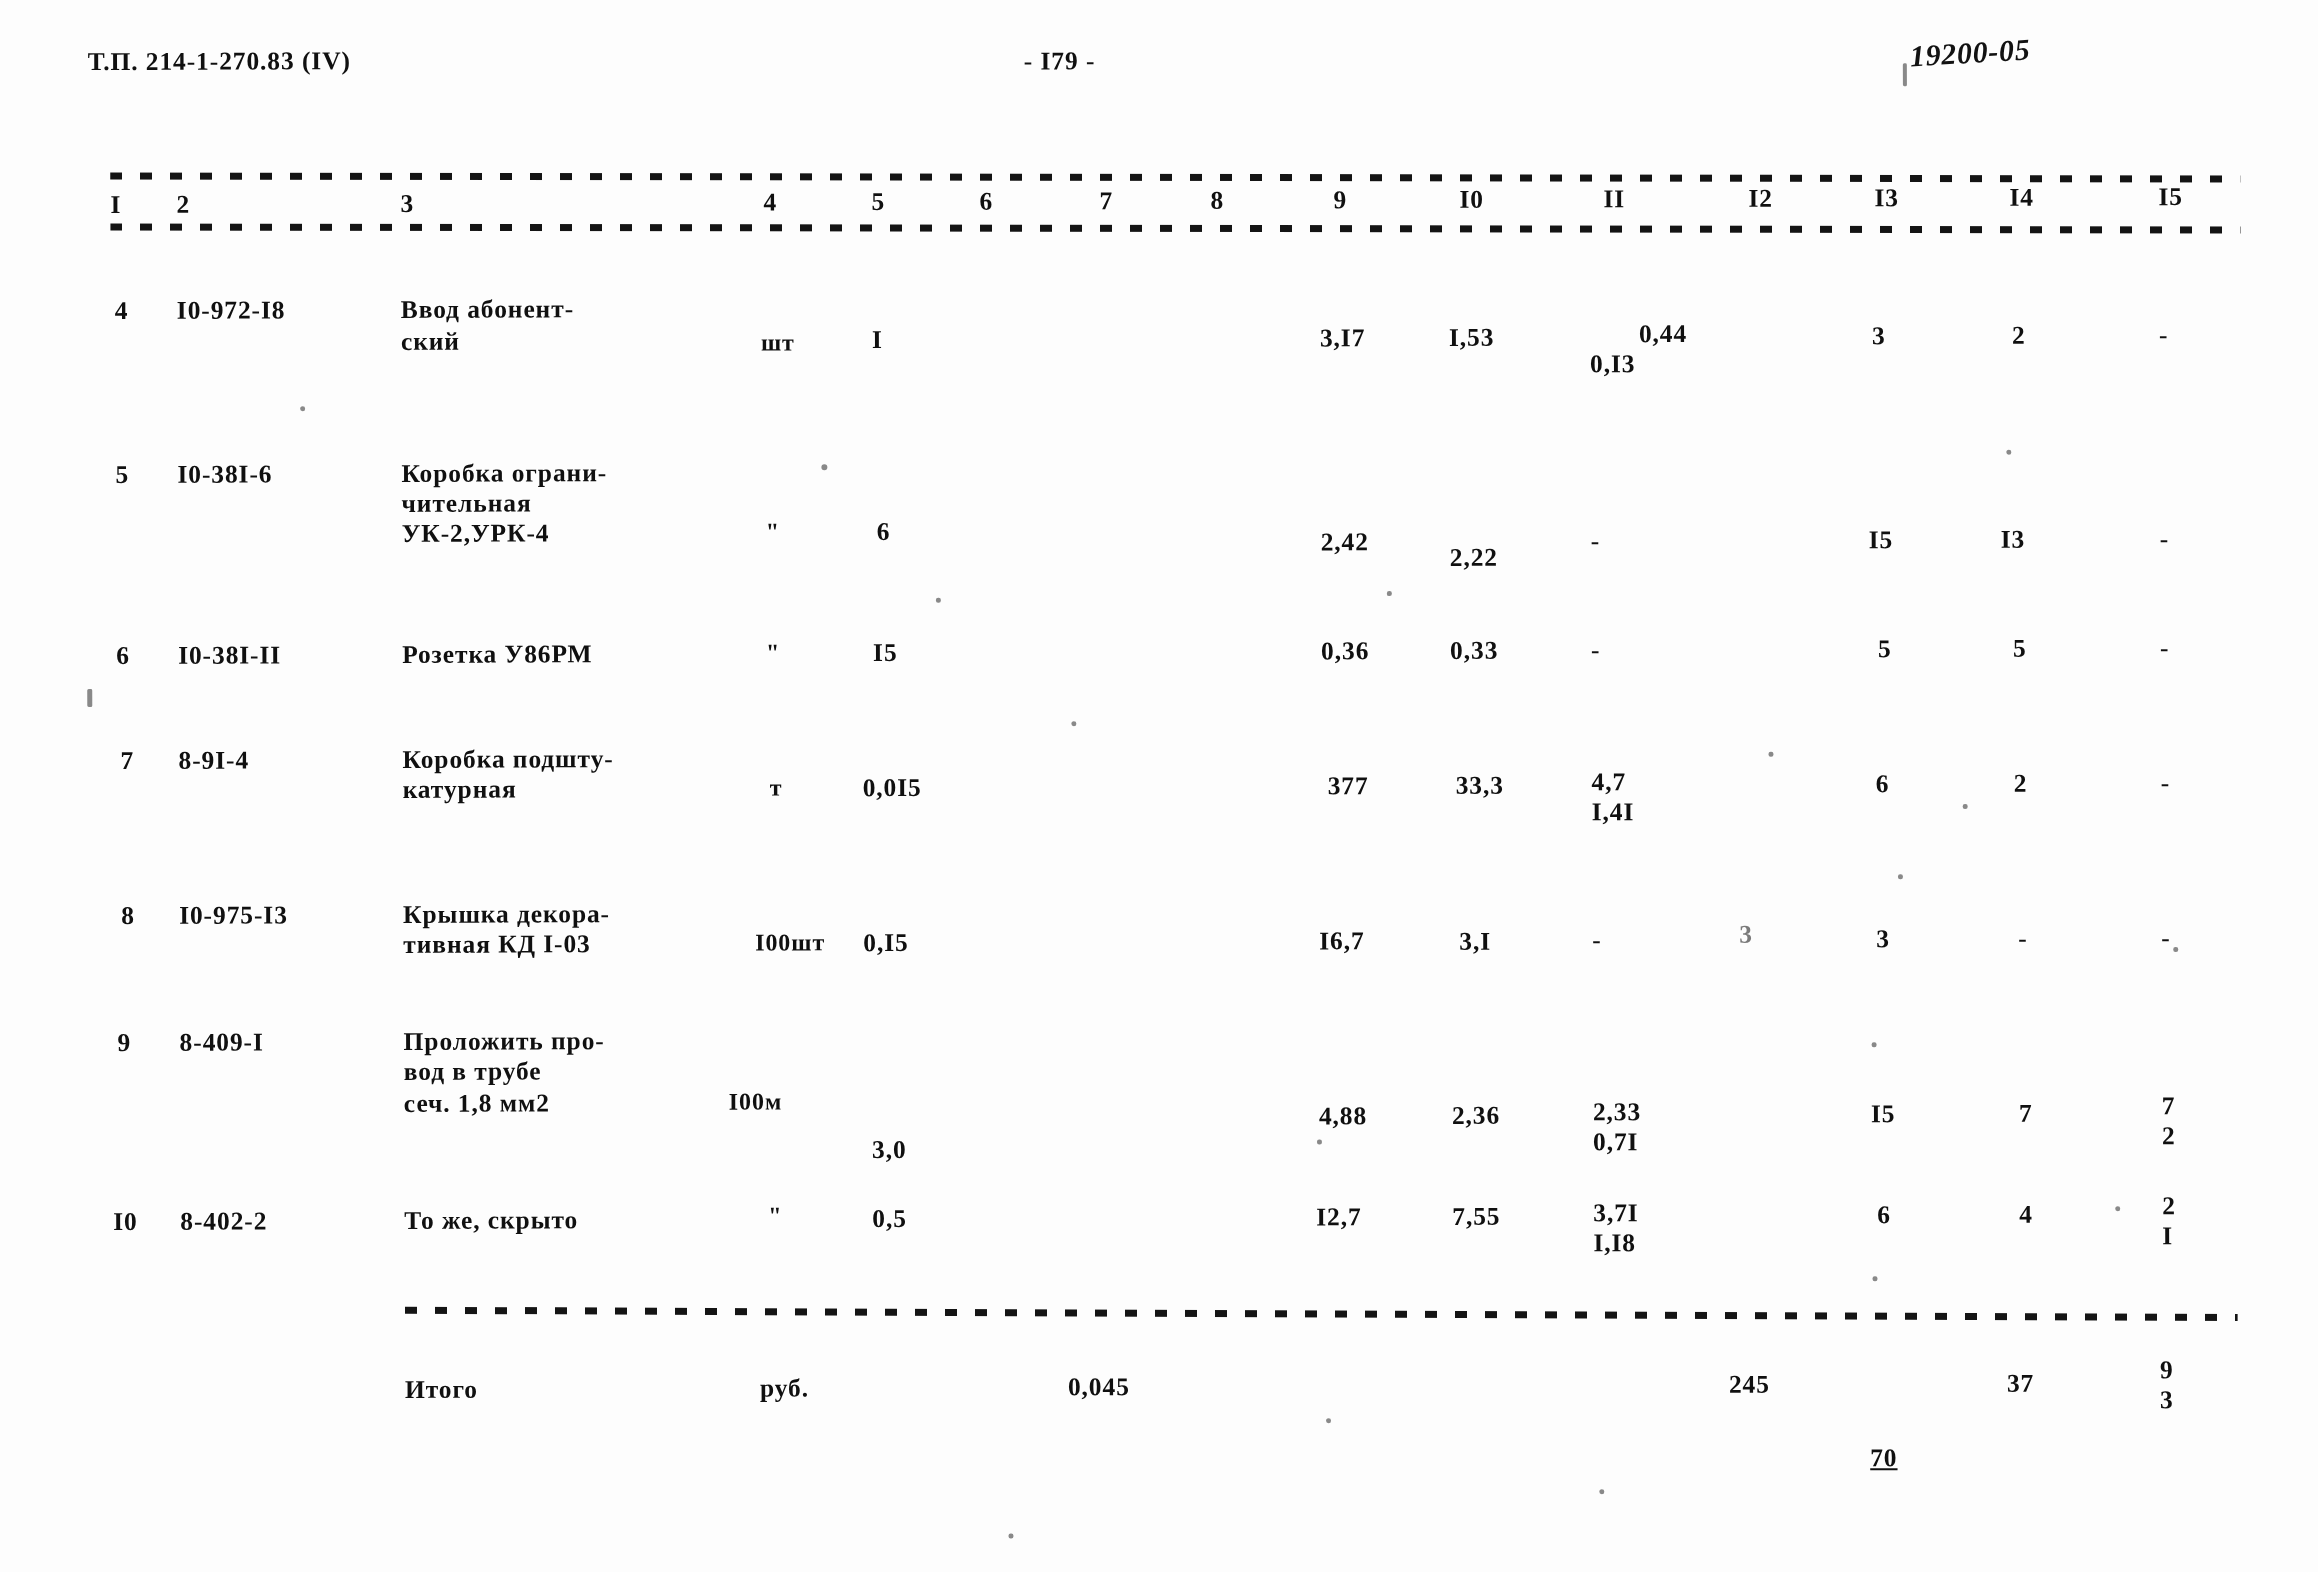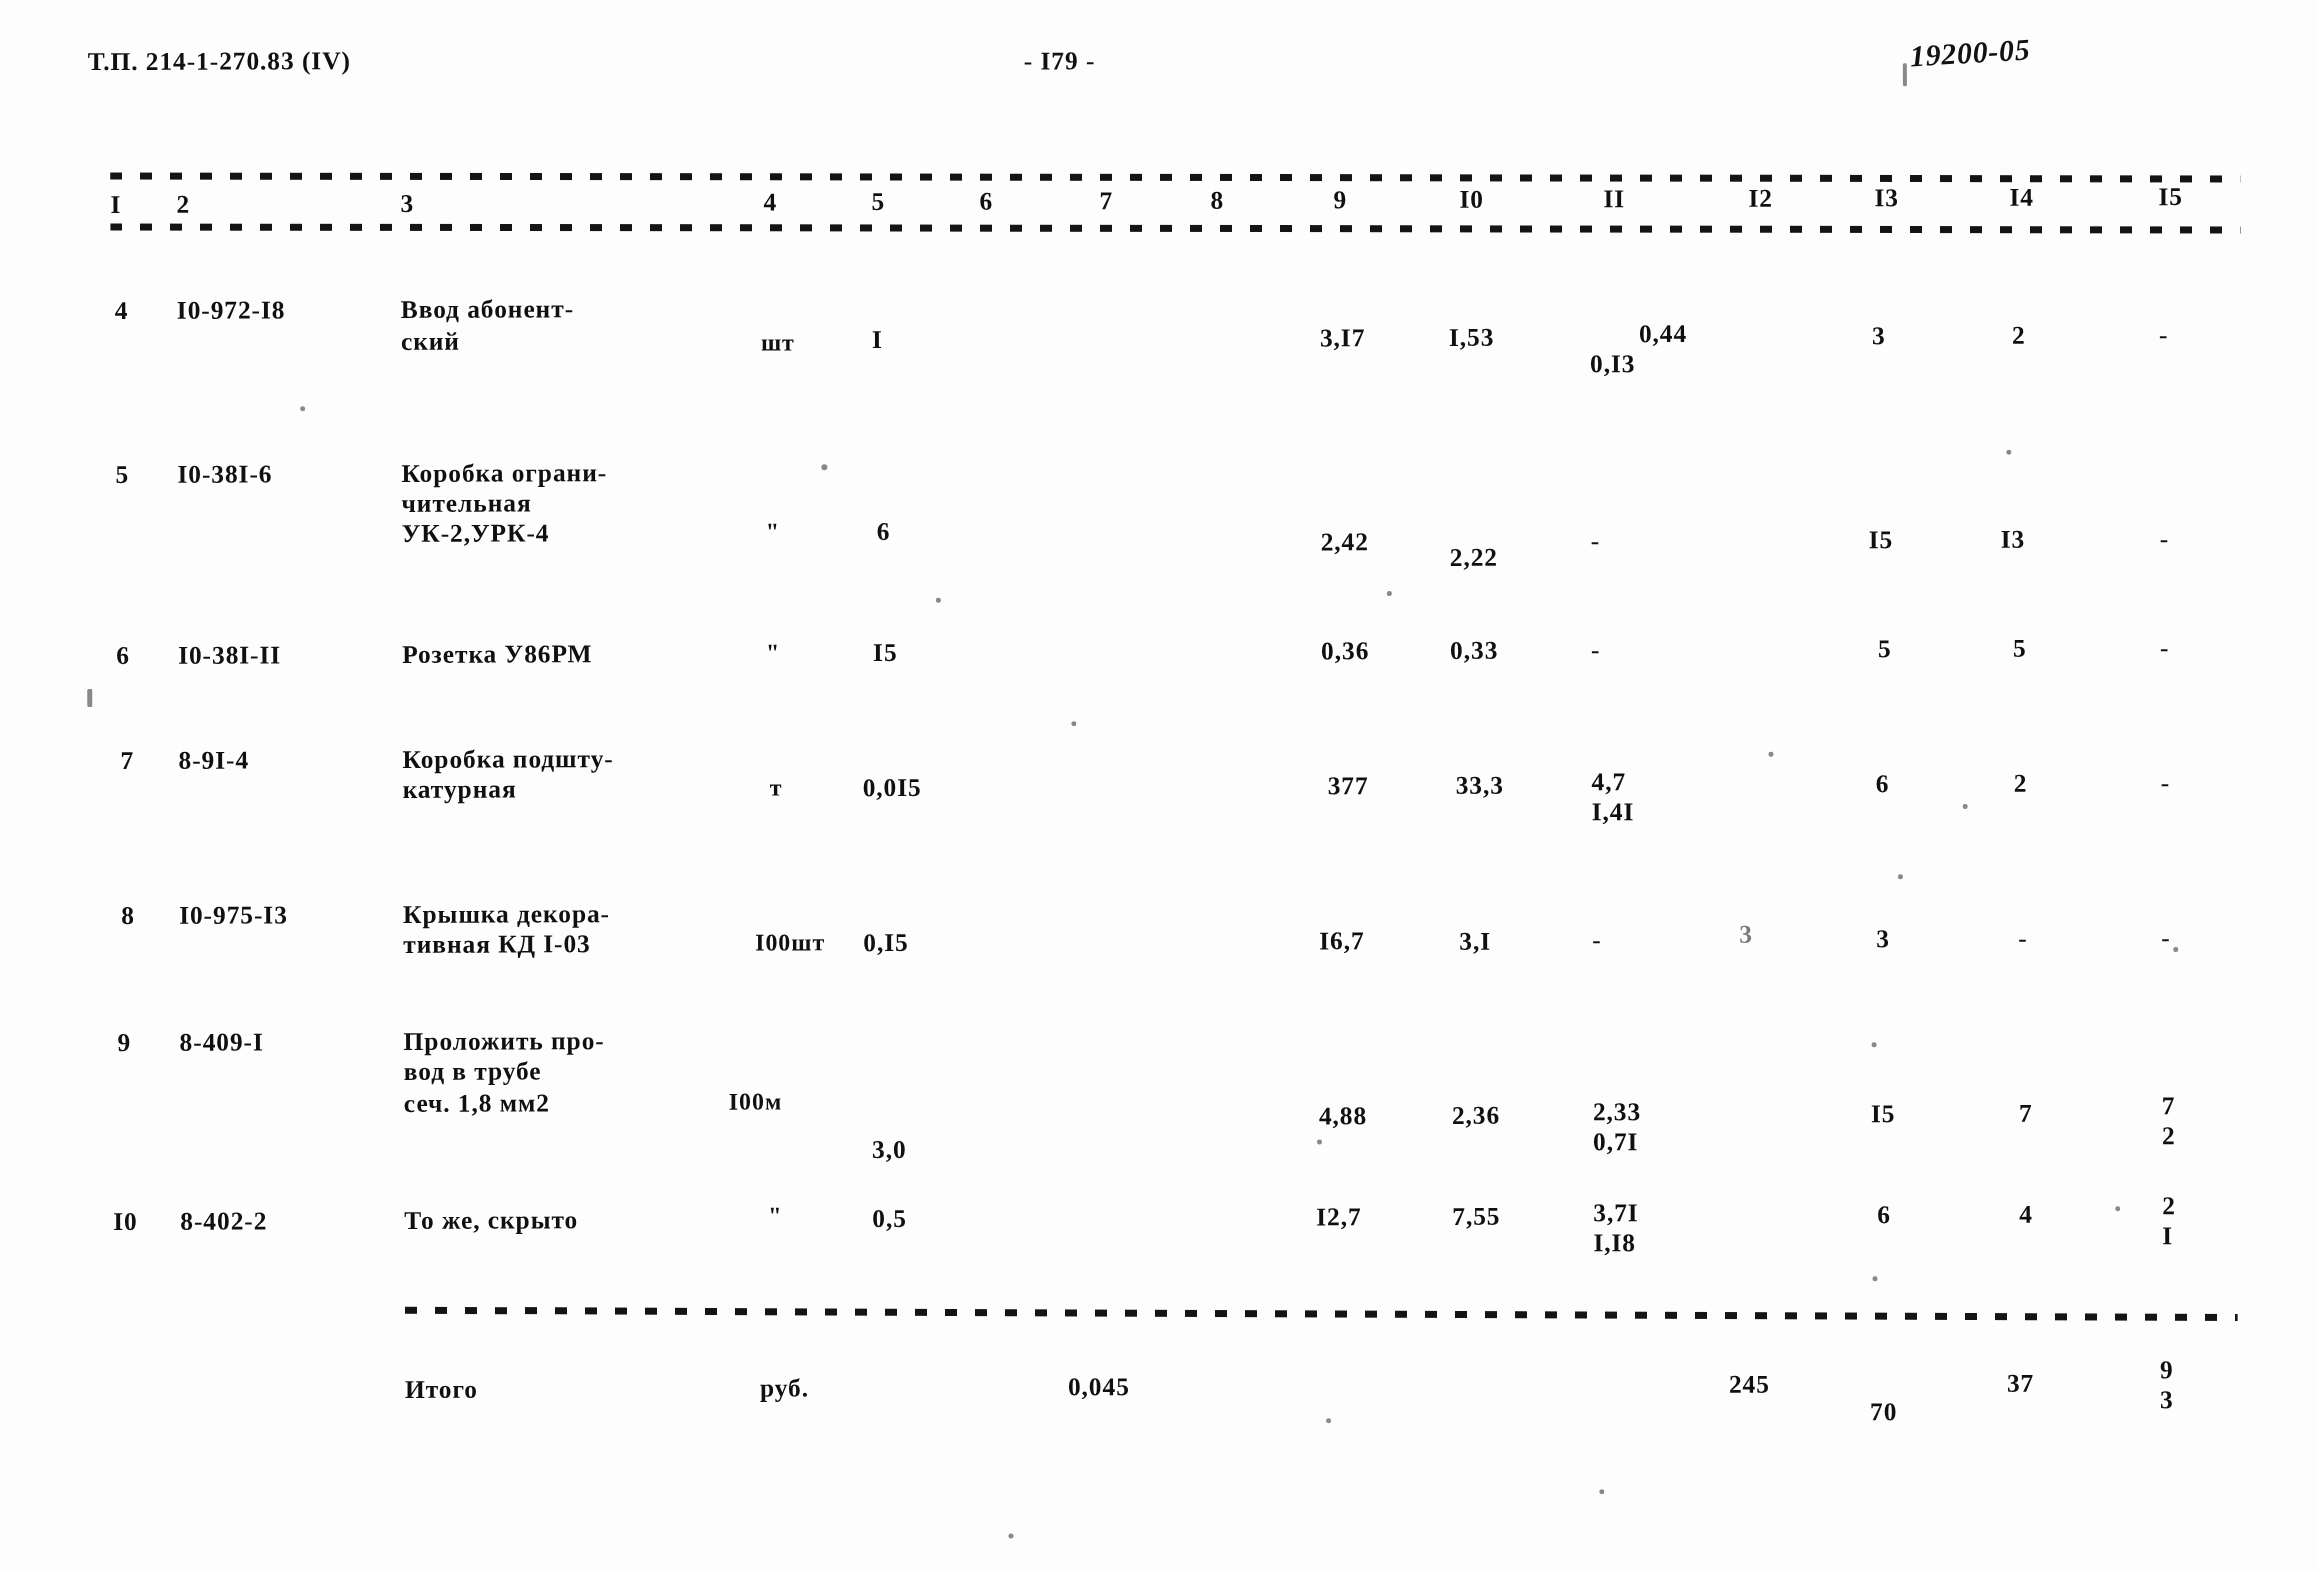--- a/index.html
+++ b/index.html
@@ -210,21 +210,21 @@
     <div class="tx t34" style="left:2017px; top:1203px;">4</div>
     <div class="tx t34" style="left:2160px; top:1195px;">2</div>
     <div class="tx t34" style="left:2160px; top:1225px;">I</div>
 
     <div class="dashrule skew2" style="left:402px; top:1311px; width:1833px;"></div>
 
     <div class="tx t34" style="left:402px; top:1372px;">Итого</div>
     <div class="tx t34" style="left:757px; top:1372px;">руб.</div>
     <div class="tx t34" style="left:1065px; top:1372px;">0,045</div>
     <div class="tx t34" style="left:1726px; top:1372px;">245</div>
-    <div class="tx t34" style="left:1867px; top:1400px;">70</div>
+    <div class="tx t34" style="left:1867px; top:1446px;text-decoration:underline;">70</div>
     <div class="tx t34" style="left:2004px; top:1372px;">37</div>
     <div class="tx t34" style="left:2157px; top:1359px;">9</div>
     <div class="tx t34" style="left:2157px; top:1389px;">3</div>
 
     <div class="speck" style="left:301px; top:403px; width:5.2px; height:5.2px;"></div>
     <div class="speck" style="left:822px; top:463px; width:6px; height:6px;"></div>
     <div class="speck" style="left:2007px; top:453px; width:5.2px; height:5.2px;"></div>
     <div class="speck" style="left:936px; top:597px; width:4.5px; height:4.5px;"></div>
     <div class="speck" style="left:1387px; top:592px; width:4.5px; height:4.5px;"></div>
     <div class="speck" style="left:1071px; top:721px; width:5.2px; height:5.2px;"></div>

